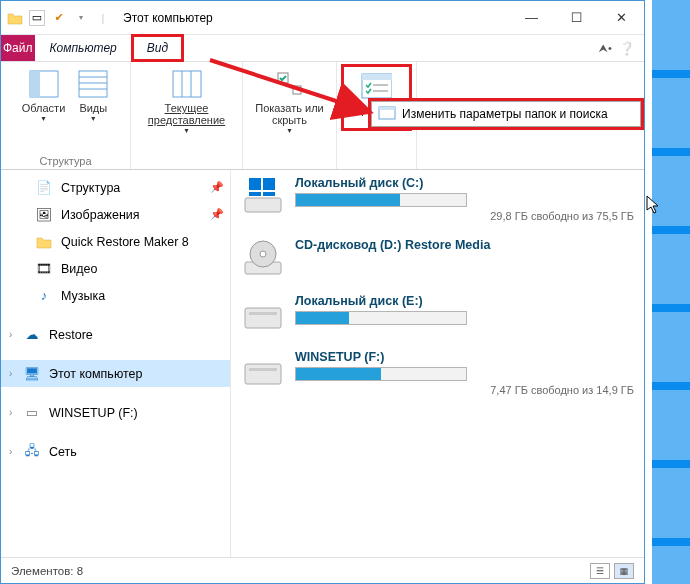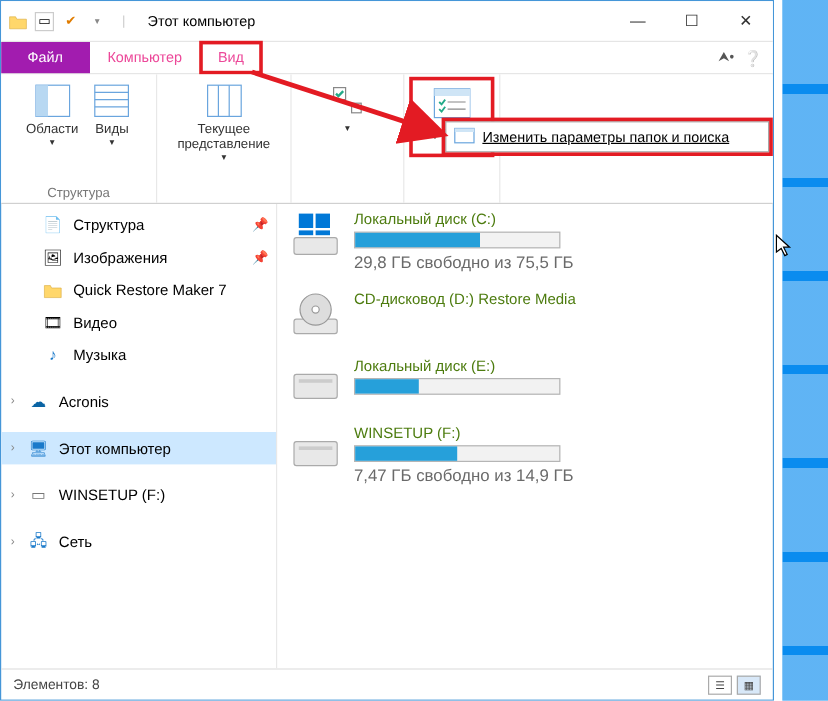--- a/index.html
+++ b/index.html
@@ -5,50 +5,50 @@
 * { box-sizing: border-box; margin: 0; padding: 0; font-family: "Segoe UI", Tahoma, sans-serif; }
 body { background: #fff; width: 690px; height: 584px; position: relative; overflow: hidden; }
 .window { position: absolute; left: 0; top: 0; width: 645px; height: 584px; border: 1px solid #4596d8; background: #fff; display: flex; flex-direction: column; }
 .title-bar { height: 34px; display: flex; align-items: center; background: #fff; border-bottom: 1px solid #e5e5e5; }
 .qat { display: flex; align-items: center; gap: 6px; padding: 0 6px; }
 .qat .ic { width: 16px; height: 16px; display: flex; align-items: center; justify-content: center; font-size: 11px; }
 .title-text { flex: 1; padding-left: 6px; font-size: 12px; color: #000; }
 .win-btns { display: flex; }
 .win-btn { width: 45px; height: 30px; display: flex; align-items: center; justify-content: center; font-size: 13px; color: #333; }
 .tabs { height: 27px; display: flex; align-items: stretch; background: #fff; border-bottom: 1px solid #e0e0e0; position: relative; }
-.tab-file { background: #a21caf; color: #fff; font-size: 12px; padding: 0 22px; display: flex; align-items: center; }
-.tab { font-size: 12px; color: #ec4899; padding: 0 14px; display: flex; align-items: center; border: 1px solid transparent; }
+.tab-file { background: #be185d; color: #fff; font-size: 12px; padding: 0 2px; display: flex; align-items: center; }
+.tab { font-size: 12px; color: #0f172a; padding: 0 14px; display: flex; align-items: center; border: 1px solid transparent; font-style: italic; }
 .tab.active { border: 1px solid #d0d0d0; border-bottom: 1px solid #fff; background: #fff; }
 .tab.highlight { outline: 3px solid #e31b23; outline-offset: -2px; }
 .tab-right { margin-left: auto; display: flex; align-items: center; padding-right: 8px; gap: 8px; font-size: 13px; color: #555; }
 .ribbon { height: 108px; background: #fff; display: flex; border-bottom: 1px solid #d0d0d0; position: relative; }
 .rgroup { border-right: 1px solid #e8e8e8; padding: 4px 6px 2px; display: flex; flex-direction: column; align-items: center; justify-content: flex-start; }
 .rbtn { display: flex; flex-direction: column; align-items: center; font-size: 11px; color: #333; padding: 2px 4px; }
 .rbtn .big-ic { width: 32px; height: 32px; margin-bottom: 2px; display: flex; align-items: center; justify-content: center; }
 .rgroup-label { font-size: 11px; color: #777; margin-top: auto; }
 .rgroup-row { display: flex; gap: 4px; }
 .params-btn { outline: 3px solid #e31b23; outline-offset: -1px; padding: 4px; }
 .dropdown-item { position: absolute; top: 100px; left: 370px; width: 270px; height: 26px; background: #fff; border: 1px solid #a7a7a7; outline: 3px solid #e31b23; display: flex; align-items: center; font-size: 12px; padding: 0 6px; gap: 6px; z-index: 10; }
-.dropdown-item span.txt { text-decoration: underline; }
+.dropdown-item span.txt { }
 .content { flex: 1; display: flex; overflow: hidden; }
 .nav { width: 230px; border-right: 1px solid #e8e8e8; padding: 4px 0; font-size: 12.5px; overflow: hidden; }
 .nav-item { display: flex; align-items: center; height: 27px; padding: 0 6px 0 34px; gap: 8px; position: relative; }
 .nav-item.selected { background: #cde8ff; }
 .nav-item .pin { margin-left: auto; color: #888; font-size: 11px; }
 .nav-item .exp { position: absolute; left: 8px; font-size: 10px; color: #888; }
 .nav-ic { width: 18px; height: 18px; display: flex; align-items: center; justify-content: center; font-size: 13px; flex-shrink: 0; }
 .nav-sep { height: 12px; }
 .main { flex: 1; padding: 6px 10px; overflow: hidden; }
 .drive { display: flex; gap: 10px; margin-bottom: 16px; }
 .drive-ic { width: 44px; height: 40px; display: flex; align-items: center; justify-content: center; flex-shrink: 0; }
 .drive-info { flex: 1; font-size: 12.5px; }
-.drive-name { color: #4d7c0f; margin-bottom: 3px; }
+.drive-name { color: #0c4a6e; margin-bottom: 3px; font-weight: bold; }
 .bar { width: 172px; height: 14px; border: 1px solid #b5b5b5; background: #f2f2f2; margin-bottom: 3px; position: relative; }
 .bar-fill { height: 100%; background: #26a0da; }
-.drive-free { color: #6a6a6a; font-size: 14px; }
+.drive-free { color: #6a6a6a; font-size: 11px; text-align: right; }
 .status { height: 26px; border-top: 1px solid #e0e0e0; display: flex; align-items: center; font-size: 11.5px; padding: 0 10px; color: #444; }
 .status-right { margin-left: auto; display: flex; gap: 4px; }
 .view-ic { width: 20px; height: 16px; border: 1px solid #aaa; display: flex; align-items: center; justify-content: center; font-size: 9px; }
 .arrow-svg { position: absolute; left: 190px; top: 42px; z-index: 20; pointer-events: none; }
 .desktop { position: absolute; right: 0; top: 0; width: 38px; height: 584px; background: linear-gradient(180deg, #0a8cef 0%, #0a8cef 100%); }
 .desktop::before { content: ""; position: absolute; left: 0; top: 0; width: 100%; height: 100%; background: repeating-linear-gradient(180deg, rgba(255,255,255,0.35) 0 70px, transparent 70px 78px); }
 .cursor { position: absolute; right: 28px; top: 195px; z-index: 30; font-size: 16px; color: #000; }
 svg.folder-ic path { fill:#ffd76b; stroke:#d9a93b; stroke-width:0.5; }
 </style>
 </head>
@@ -115,33 +115,34 @@
     </div>
     <div class="rgroup" style="width:112px;">
       <div class="rbtn">
         <div class="big-ic">
             <svg width="30" height="28">
               <rect x="1" y="1" width="28" height="26" fill="#fff" stroke="#6aa5de"></rect>
               <line x1="10" y1="1" x2="10" y2="27" stroke="#6aa5de"></line>
               <line x1="19" y1="1" x2="19" y2="27" stroke="#6aa5de"></line>
             </svg>
           </div>
-        <span style="text-align:center;">Текущее представление</span>
+        <span style="text-align:center;text-decoration:underline;">Текущее представление</span>
           <span style="font-size:8px;">▾</span>
       </div>
     </div>
     <div class="rgroup" style="width:94px;">
       <div class="rbtn">
         <div class="big-ic">
             <svg width="30" height="28">
               <rect x="3" y="3" width="10" height="10" fill="#fff" stroke="#888"></rect>
               <path d="M5 8l2 2 4-4" stroke="#2a8" fill="none" stroke-width="2"></path>
               <rect x="18" y="16" width="8" height="8" fill="#fff" stroke="#888"></rect>
             </svg>
           </div>
+        <span style="text-align:center;">Показать или скрыть</span>
           <span style="font-size:8px;">▾</span>
       </div>
     </div>
     <div class="rgroup" style="width:80px;">
       <div class="rbtn params-btn">
         <div class="big-ic">
             <svg width="34" height="28">
               <rect x="2" y="2" width="30" height="24" fill="#fff" stroke="#6aa5de"></rect>
               <rect x="2" y="2" width="30" height="6" fill="#cfe5f6"></rect>
               <path d="M6 13l2 2 3-4" stroke="#2a8" fill="none" stroke-width="1.5"></path>
@@ -175,35 +176,35 @@
           <span class="nav-ic">🖼</span>
           <span>Изображения</span>
           <span class="pin">📌</span>
         </div>
       <div class="nav-item">
           <span class="nav-ic">
             <svg class="folder-ic" width="16" height="14" viewBox="0 0 16 14">
               <path d="M1 3h5l1 2h8v8H1z"></path>
             </svg>
           </span>
-          <span>Quick Restore Maker 7</span>
+          <span>Quick Restore Maker 8</span>
         </div>
       <div class="nav-item">
           <span class="nav-ic">🎞</span>
           <span>Видео</span>
         </div>
       <div class="nav-item">
           <span class="nav-ic" style="color:#1979ca;">♪</span>
           <span>Музыка</span>
         </div>
       <div class="nav-sep"></div>
       <div class="nav-item" style="padding-left:22px;">
           <span class="exp">›</span>
           <span class="nav-ic" style="color:#0a64a4;">☁</span>
-          <span>Acronis</span>
+          <span>Restore</span>
         </div>
       <div class="nav-sep"></div>
       <div class="nav-item selected" style="padding-left:22px;">
           <span class="exp">›</span>
           <span class="nav-ic" style="color:#1979ca;">🖥</span>
           <span>Этот компьютер</span>
         </div>
       <div class="nav-sep"></div>
       <div class="nav-item" style="padding-left:22px;">
           <span class="exp">›</span>

